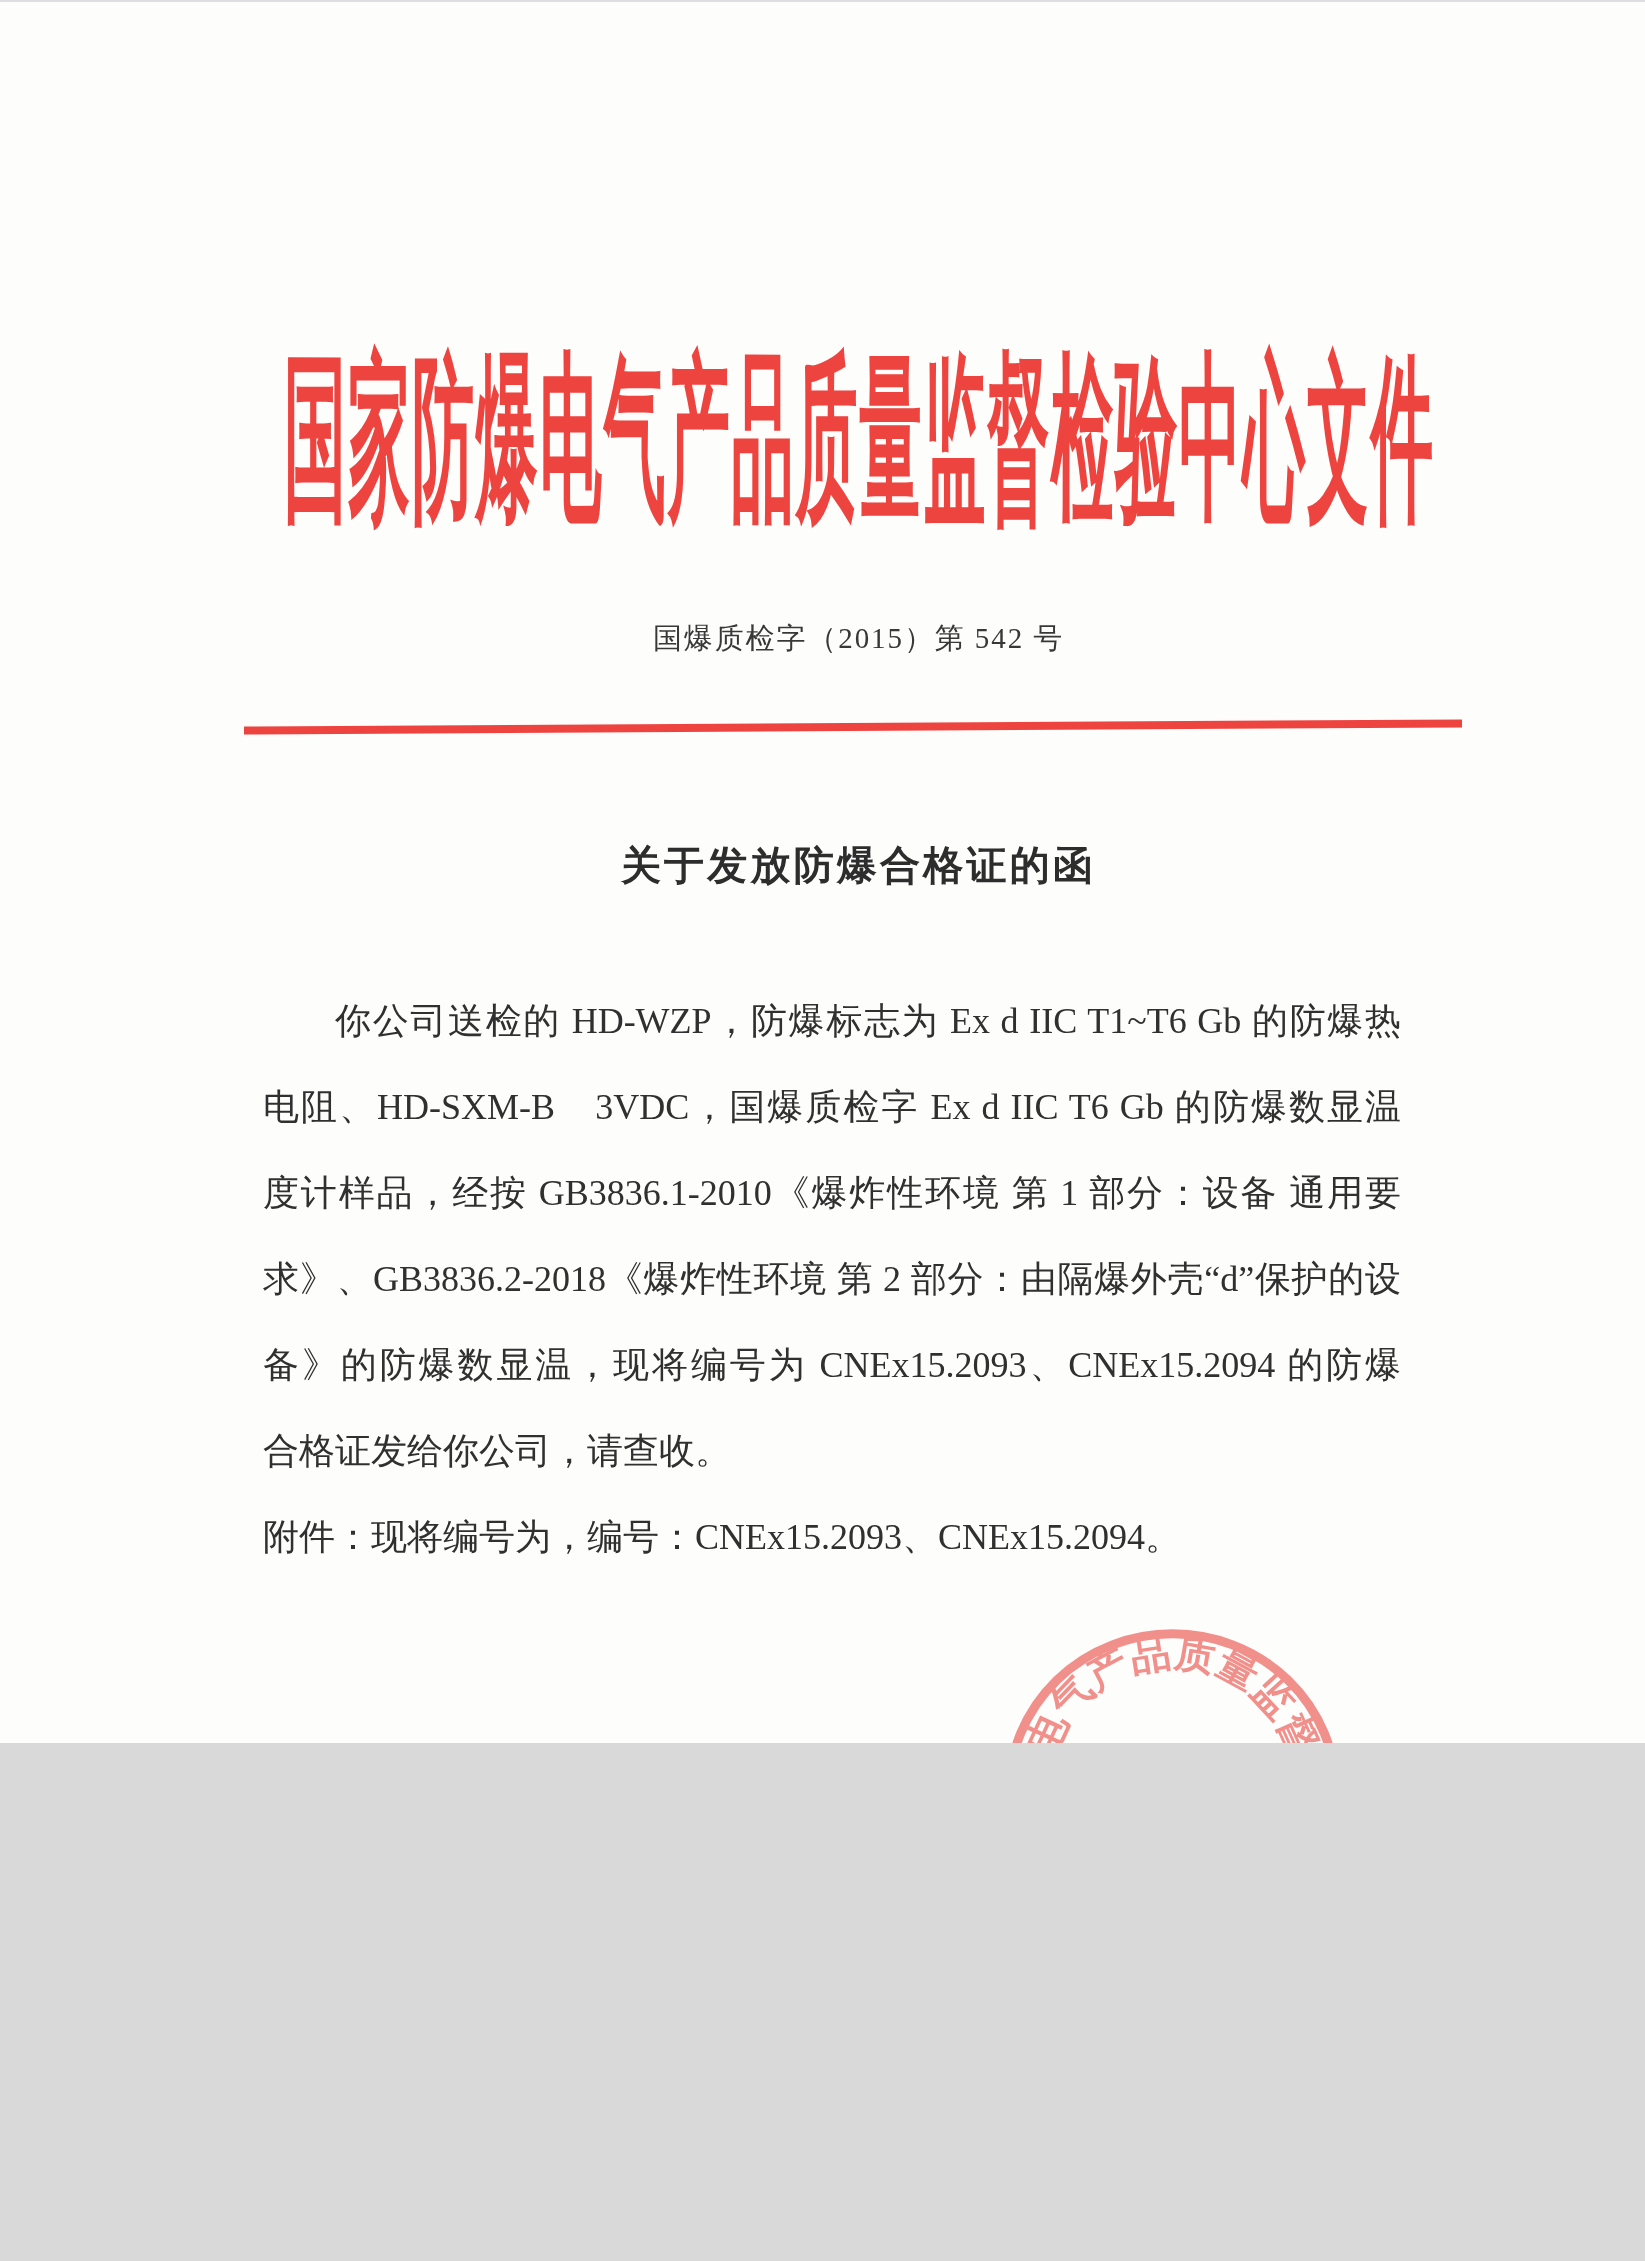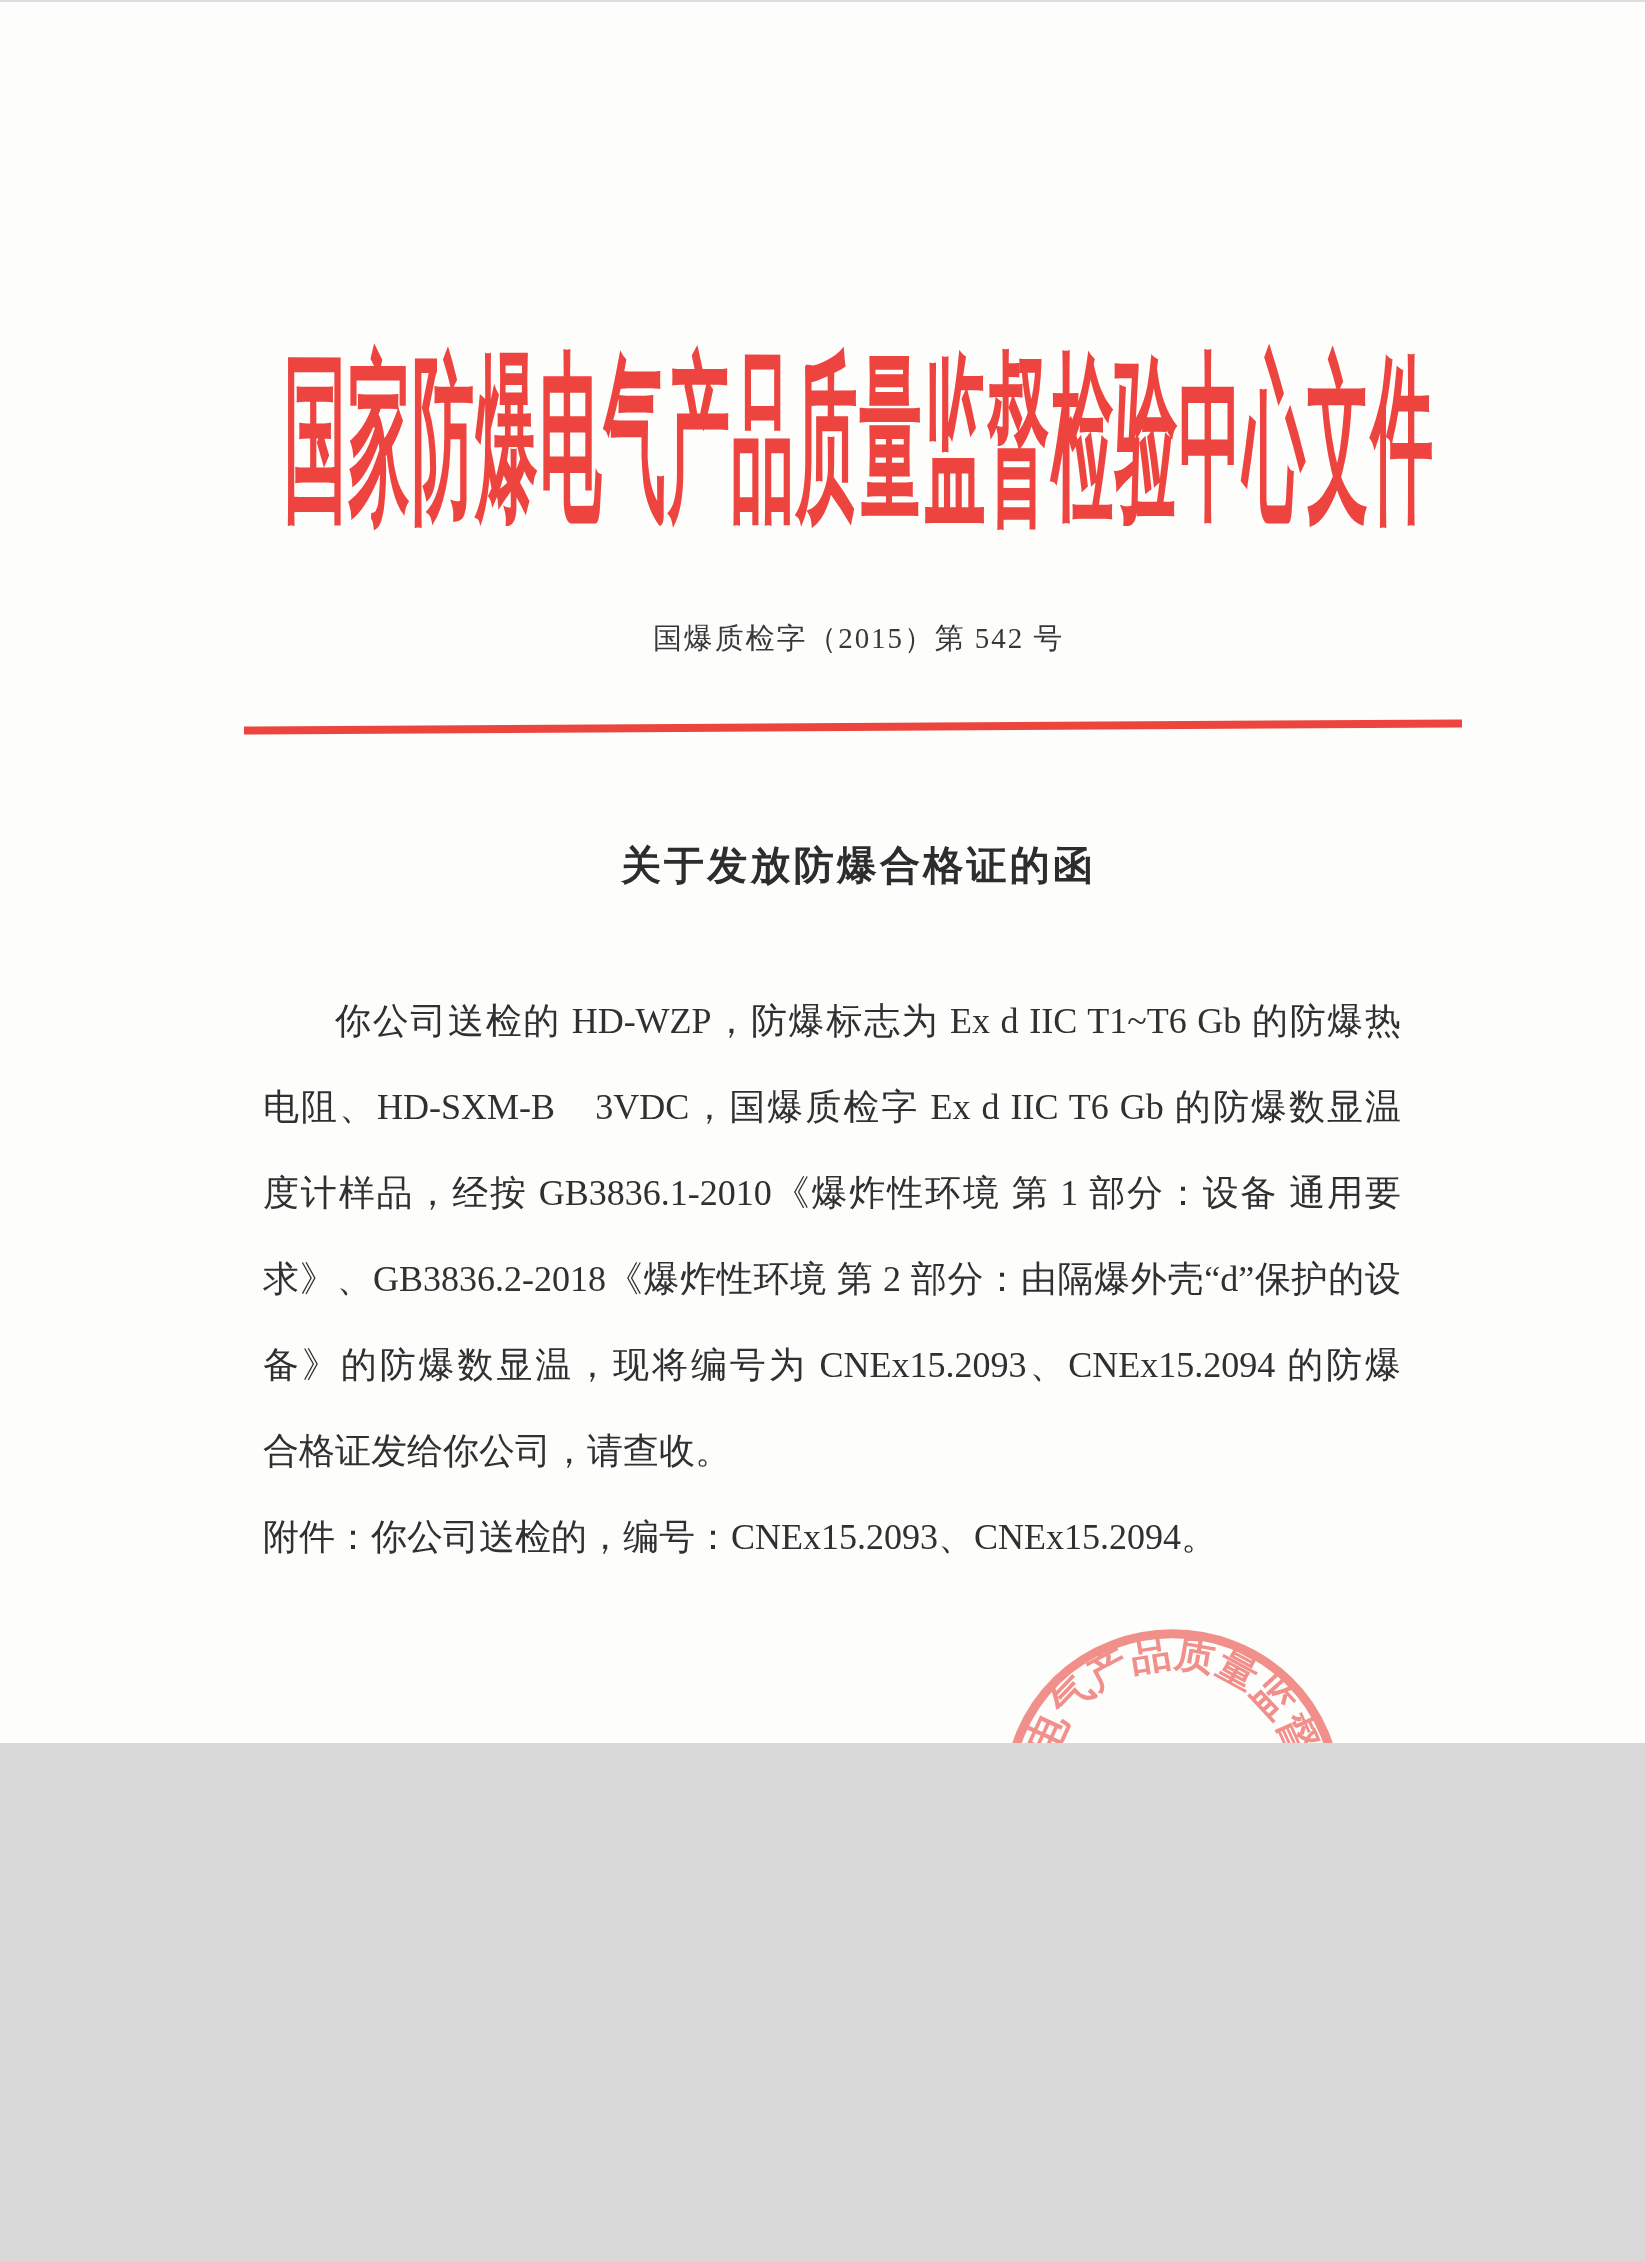--- a/index.html
+++ b/index.html
@@ -91,21 +91,21 @@
 
   <div class="doc-title">关于发放防爆合格证的函</div>
 
   <div class="content">
     <div class="row jline indent">你公司送检的 HD-WZP，防爆标志为 Ex d IIC T1~T6 Gb 的防爆热</div>
     <div class="row jline">电阻、HD-SXM-B　3VDC，国爆质检字 Ex d IIC T6 Gb 的防爆数显温</div>
     <div class="row jline">度计样品，经按 GB3836.1-2010《爆炸性环境 第 1 部分：设备 通用要</div>
     <div class="row jline">求》、GB3836.2-2018《爆炸性环境 第 2 部分：由隔爆外壳“d”保护的设</div>
     <div class="row jline">备》的防爆数显温，现将编号为 CNEx15.2093、CNEx15.2094 的防爆</div>
     <div class="row">合格证发给你公司，请查收。</div>
-    <div class="row">附件：你公司送检的，编号：CNEx15.2093、CNEx15.2094。</div>
+    <div class="row">附件：现将编号为，编号：CNEx15.2093、CNEx15.2094。</div>
   </div>
 
   <svg class="stamp" viewBox="0 0 528 516" xmlns="http://www.w3.org/2000/svg">
     <ellipse cx="264" cy="253" rx="253" ry="244" fill="none" stroke="#f0817c" stroke-width="14"></ellipse>
     <polygon points="246.5,187.2 274.5,234.3 328.9,227.4 292.7,268.6 316.1,318.2 265.7,296.5 225.8,334.1 230.9,279.5 182.8,253.1 236.3,241.1" fill="#ee6d67"></polygon>
     <path id="stamp-arc" d="M 167.5 420.1 A 193 193 0 1 1 360.5 420.1" fill="none"></path>
     <text font-size="62" font-weight="bold" fill="#f0817c" letter-spacing="1" font-family="&quot;Liberation Serif&quot;,&quot;DejaVu Serif&quot;,serif">
       <textPath href="#stamp-arc" startOffset="2">国家防爆电气产品质量监督检验中心</textPath>
     </text>
   </svg>

